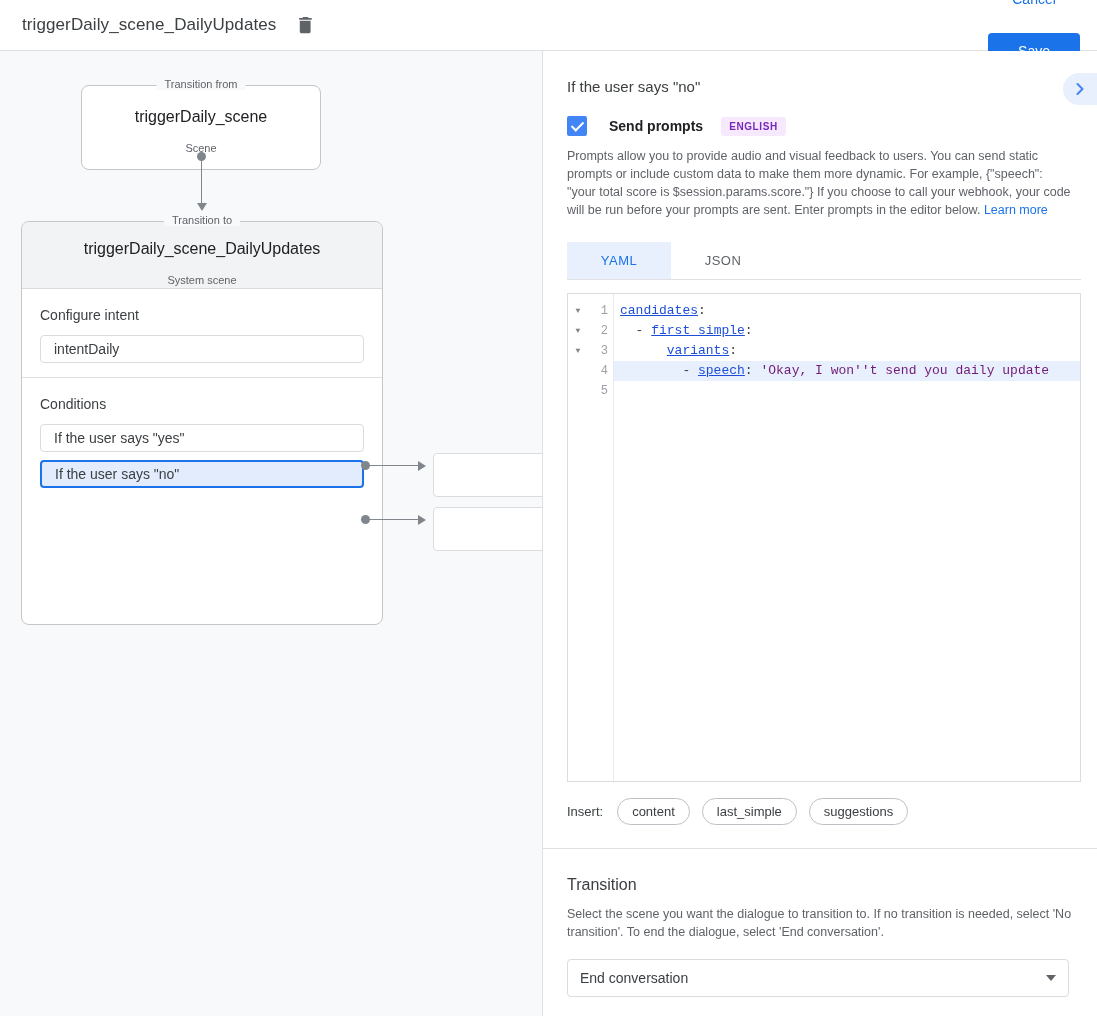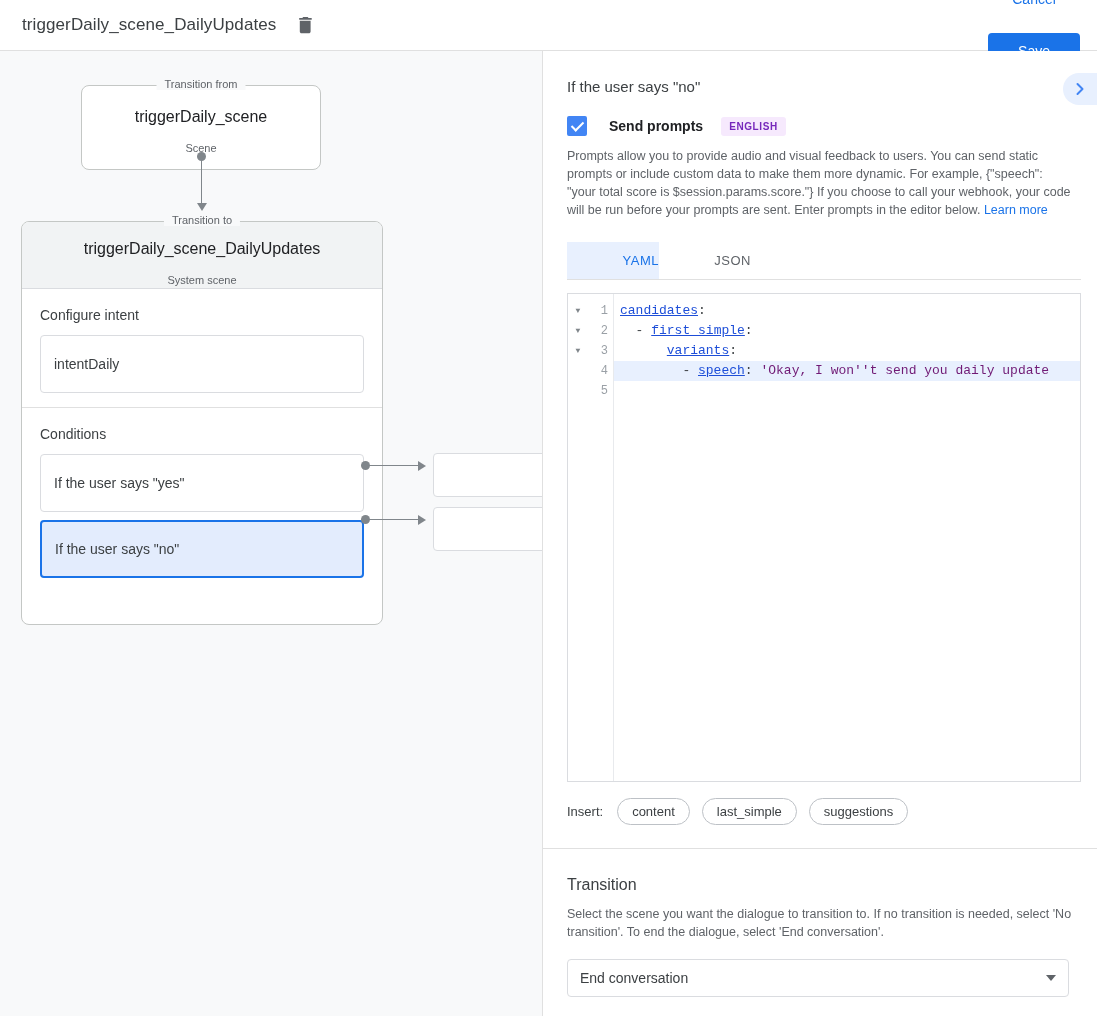--- a/index.html
+++ b/index.html
@@ -124,21 +124,21 @@
 
   .section {
     padding: 18px 18px 14px 18px;
     border-bottom: 1px solid #e0e0e0;
   }
   .section:last-child { border-bottom: none; }
   .section-label {
     font-size: 14px; color: #3c4043; margin-bottom: 12px;
   }
   .chip-field {
-    height: 58px; border: 1px solid #dadce0; border-radius: 4px;
+    height: 28px; border: 1px solid #dadce0; border-radius: 4px;
     background: #fff; display: flex; align-items: center;
     padding: 0 13px; font-size: 14px; color: #3c4043;
     margin-bottom: 8px; position: relative; cursor: pointer;
   }
   .chip-field.selected {
     background: #e3ecfd; border: 2px solid #1a73e8;
   }
   .chip-field:last-child { margin-bottom: 0; }
 
   .ghost-box {
@@ -207,21 +207,21 @@
     width: 506px;
   }
   .link { color: #1a73e8; cursor: pointer; }
 
   .tabs {
     display: flex; margin: 22px 0 0 24px;
     border-bottom: 1px solid #e0e0e0;
     width: 514px;
   }
   .tab {
-    width: 92px; text-align: right;
+    width: 104px; text-align: center;
     font-size: 13px; font-weight: 500; color: #5f6368;
     padding: 11px 0; cursor: pointer; letter-spacing: .5px;
   }
   .tab.active { background: #e8f0fe; color: #1a73e8; }
 
   .editor {
     margin: 13px 0 0 24px;
     width: 514px; height: 489px;
     border: 1px solid #dadce0;
     background: #fff;

